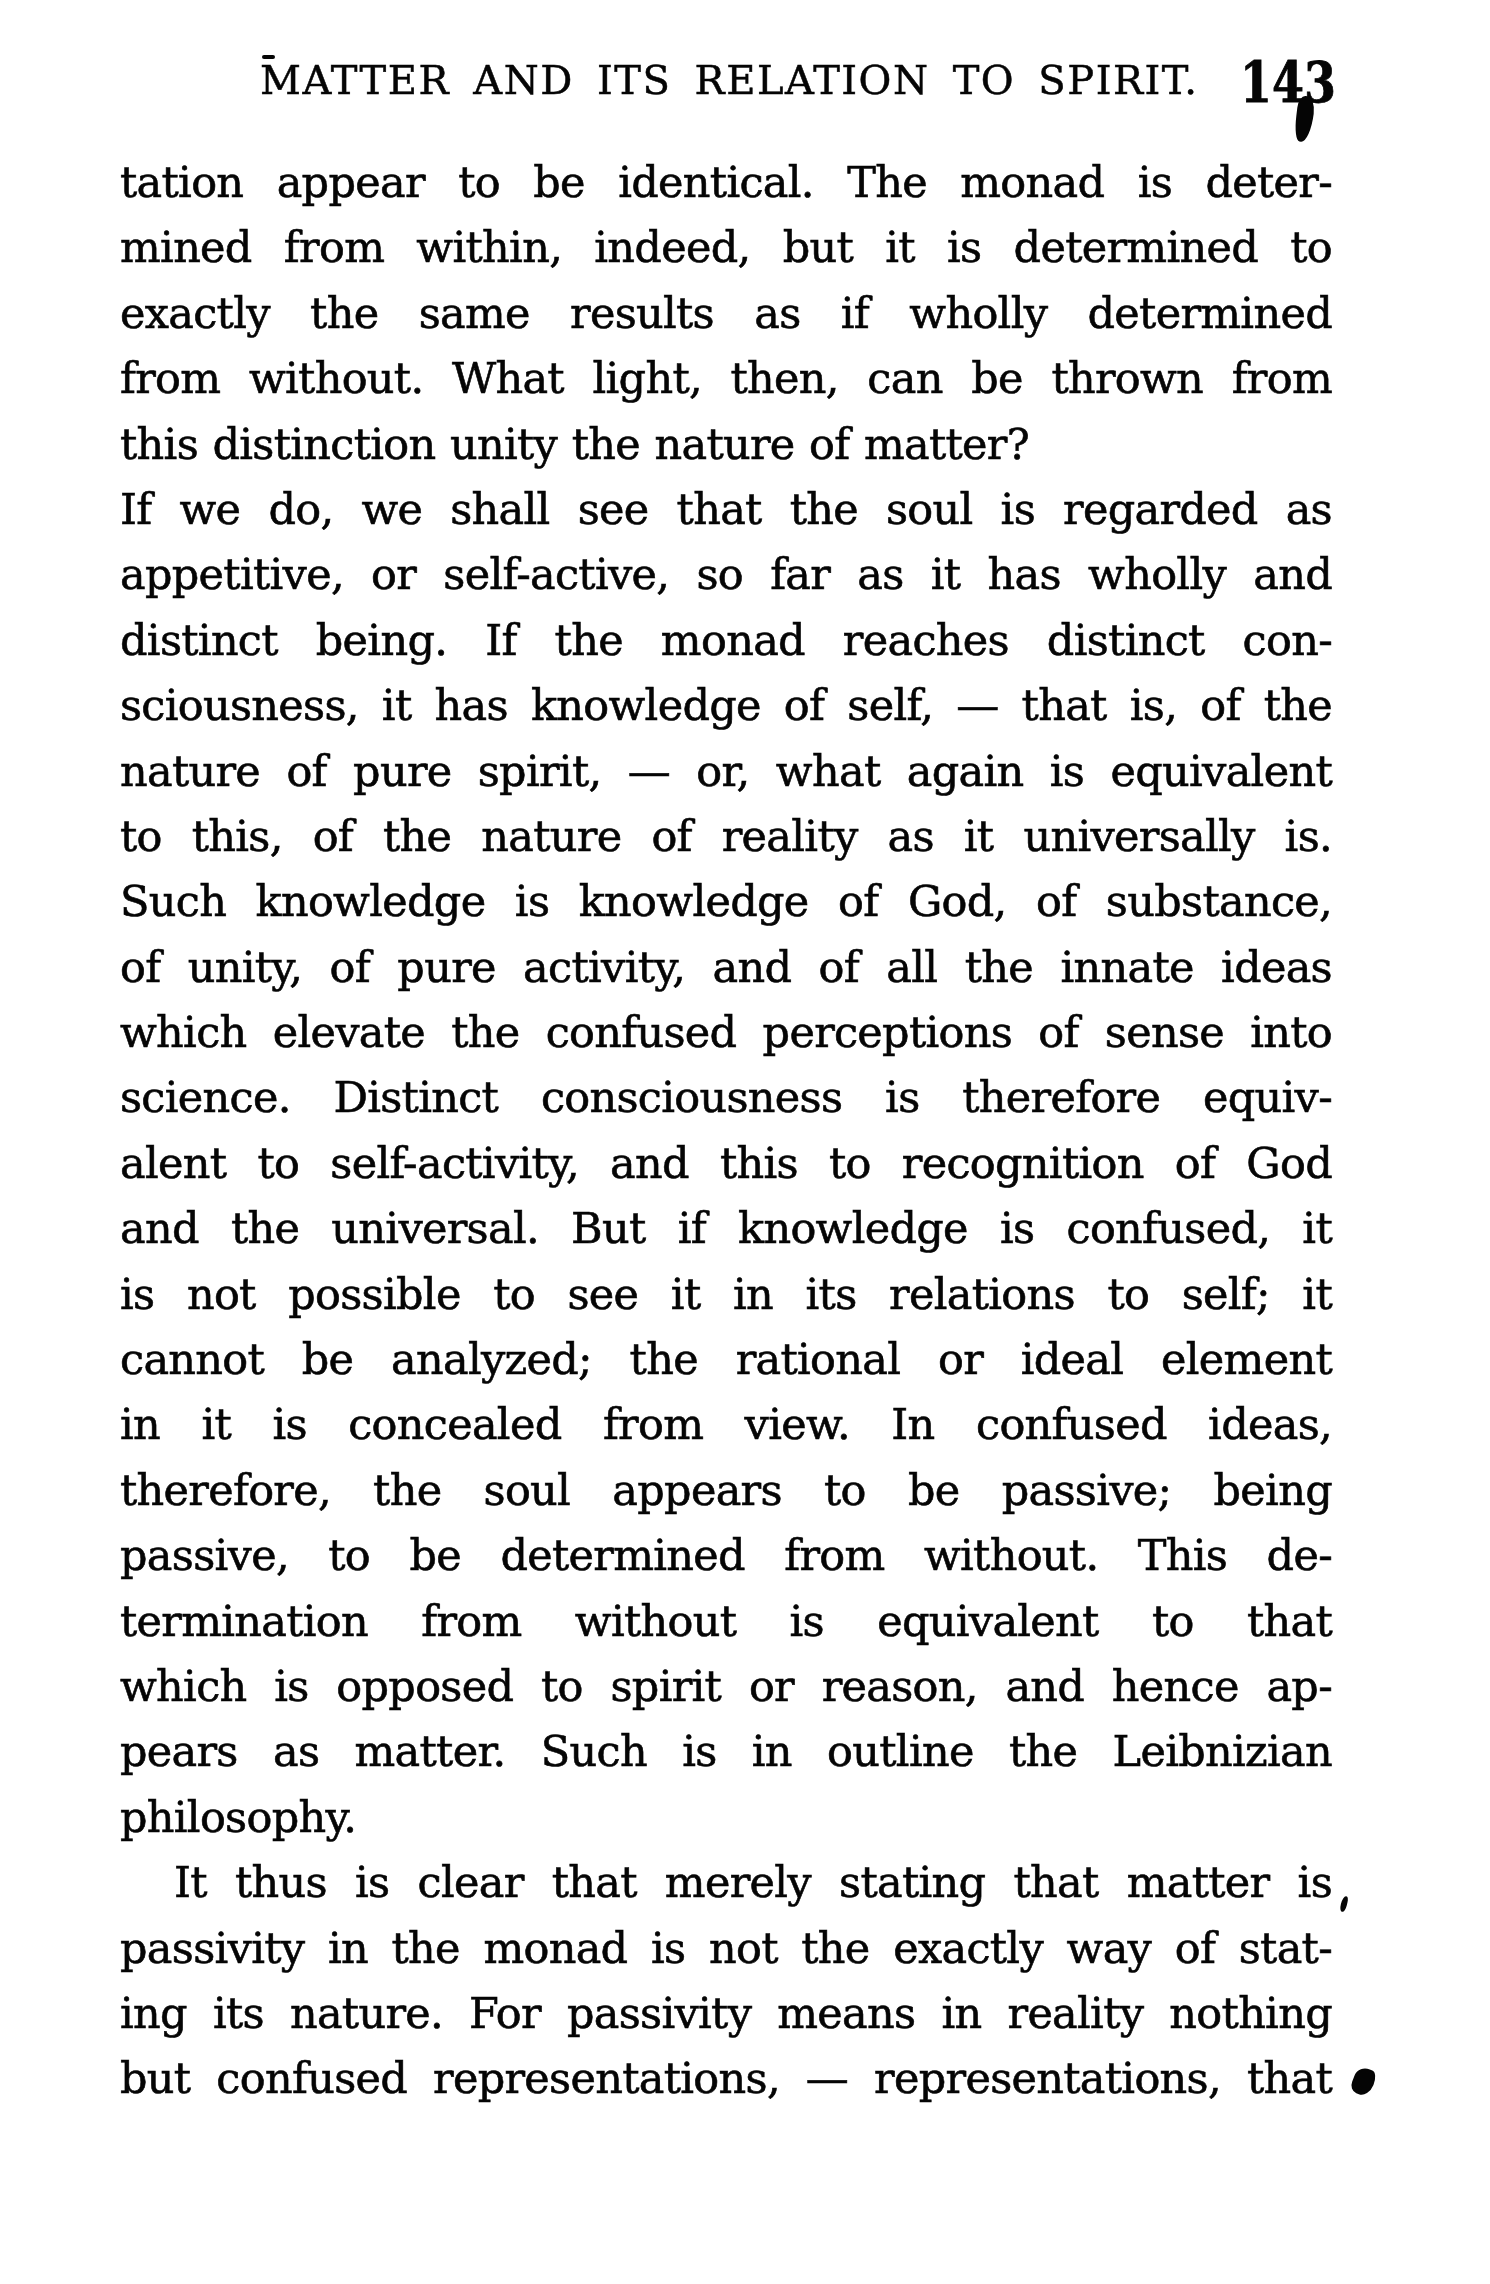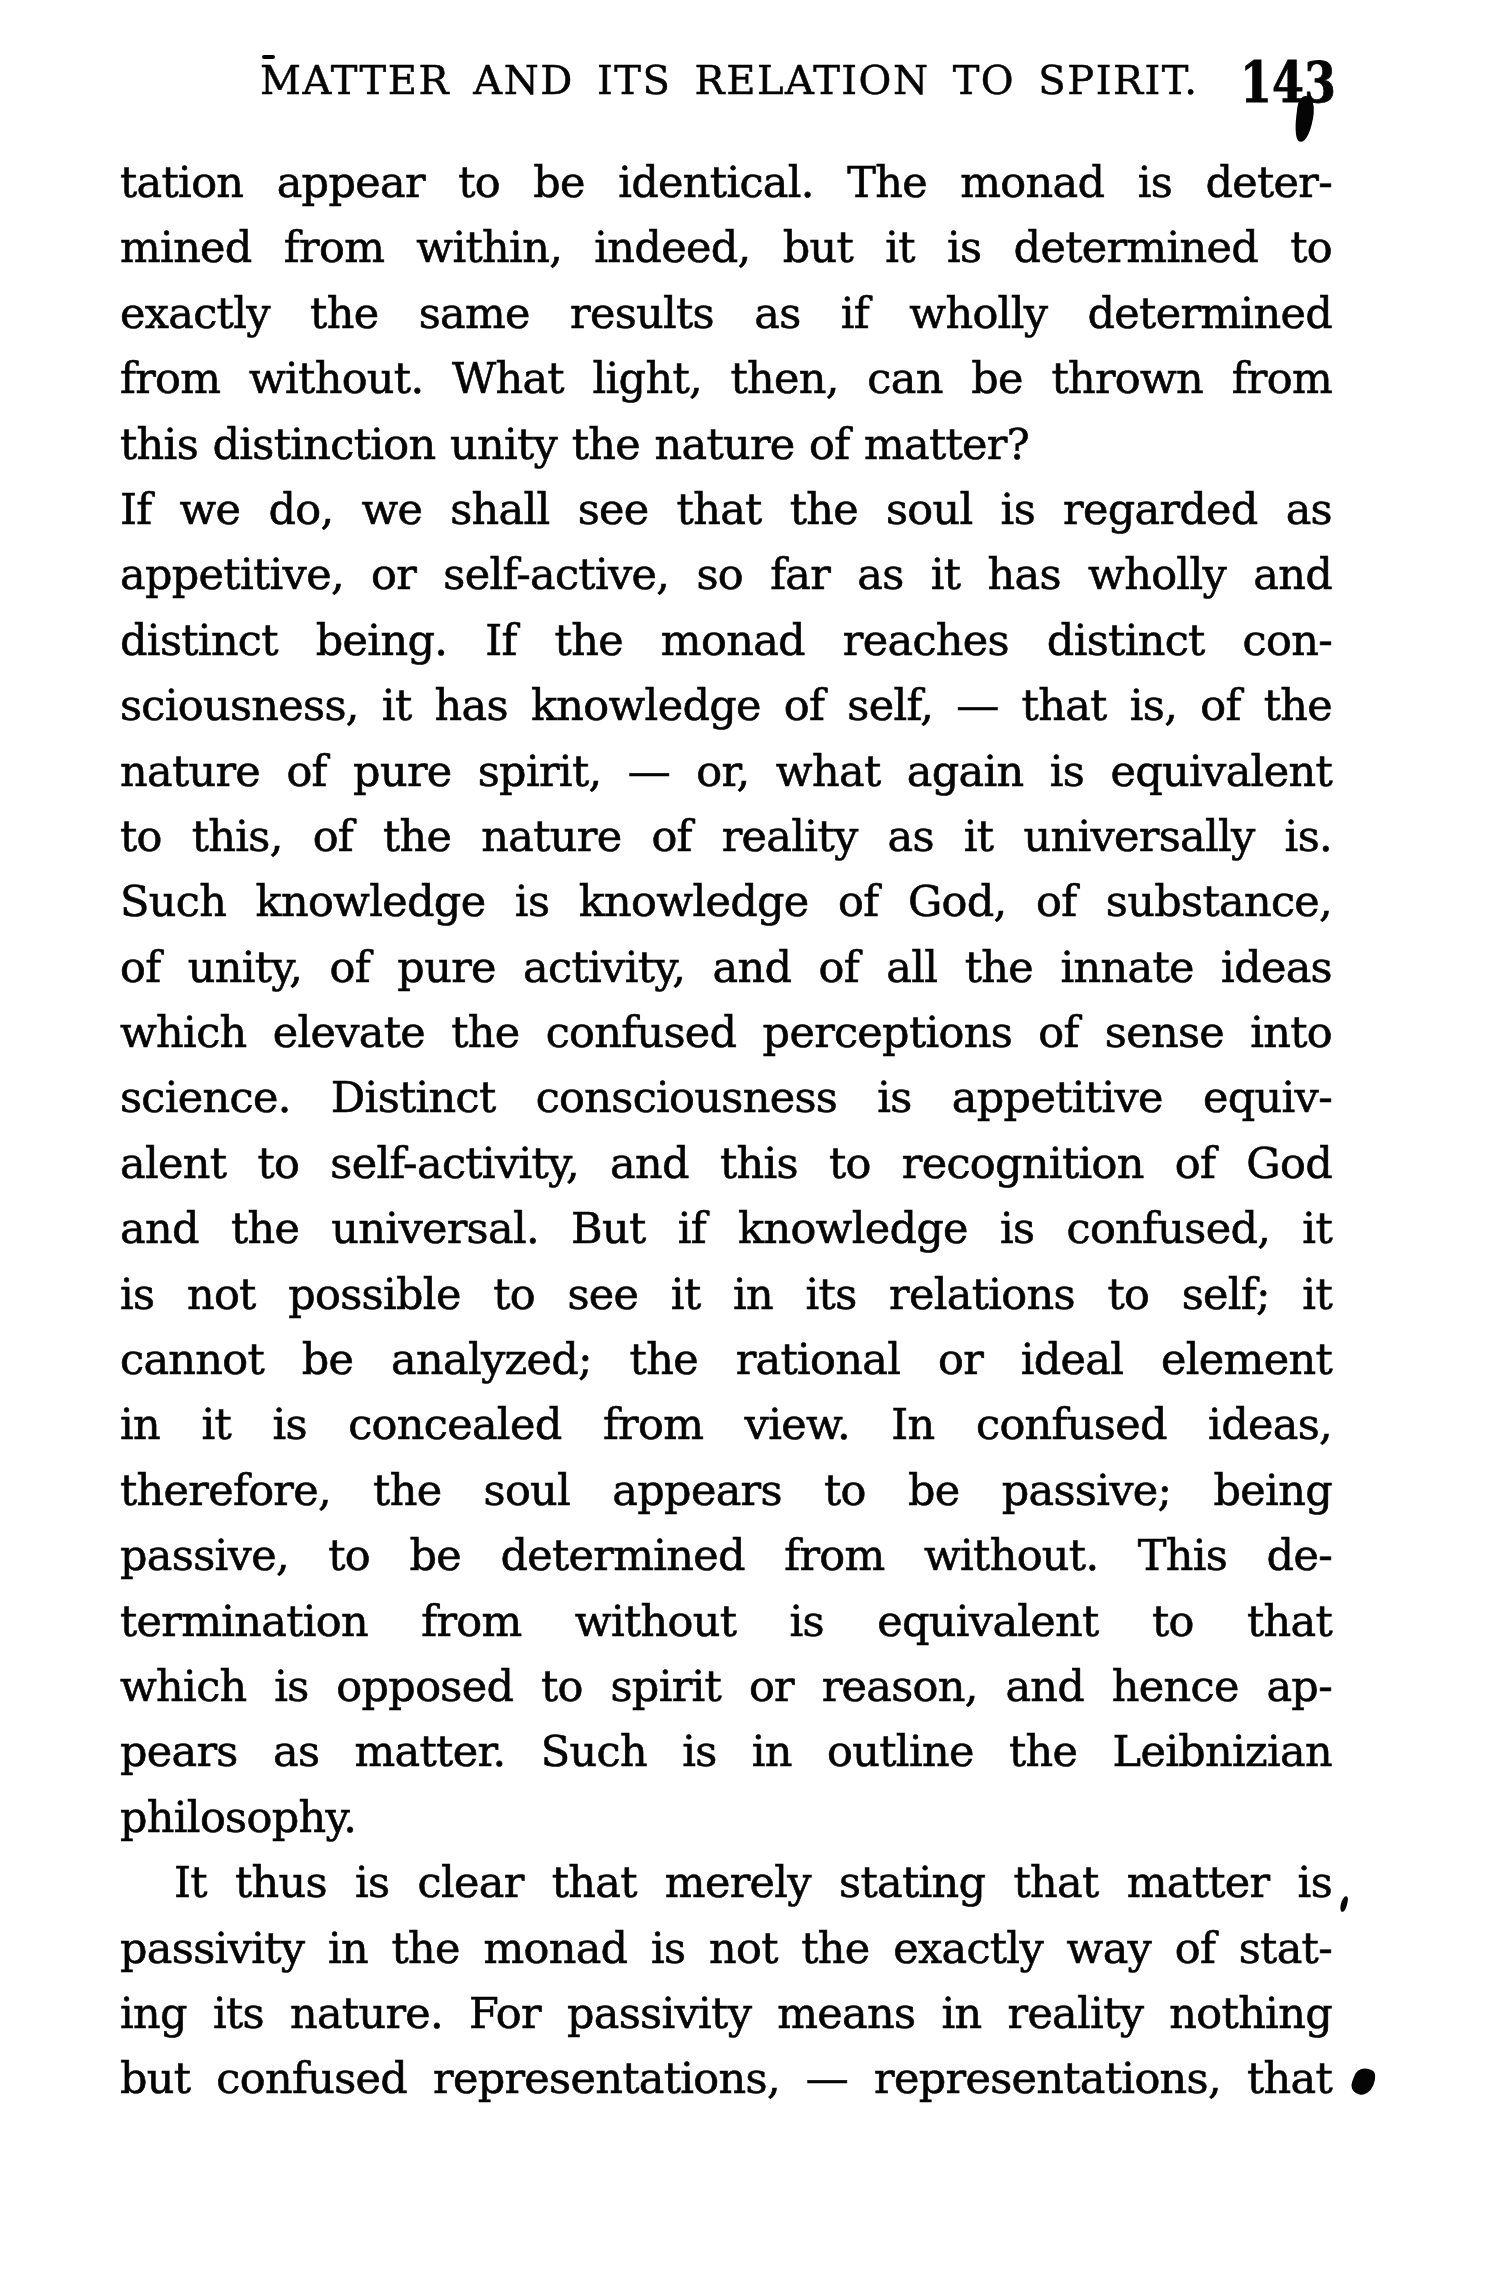--- a/index.html
+++ b/index.html
@@ -74,21 +74,21 @@
       <div class="line nojust">this distinction unity the nature of matter?</div>
       <div class="line">If we do, we shall see that the soul is regarded as</div>
       <div class="line">appetitive, or self-active, so far as it has wholly and</div>
       <div class="line">distinct being.  If the monad reaches distinct con-</div>
       <div class="line">sciousness, it has knowledge of self, — that is, of the</div>
       <div class="line">nature of pure spirit, — or, what again is equivalent</div>
       <div class="line">to this, of the nature of reality as it universally is.</div>
       <div class="line">Such knowledge is knowledge of God, of substance,</div>
       <div class="line">of unity, of pure activity, and of all the innate ideas</div>
       <div class="line">which elevate the confused perceptions of sense into</div>
-      <div class="line">science.  Distinct consciousness is appetitive equiv-</div>
+      <div class="line">science.  Distinct consciousness is therefore equiv-</div>
       <div class="line">alent to self-activity, and this to recognition of God</div>
       <div class="line">and the universal.  But if knowledge is confused, it</div>
       <div class="line">is not possible to see it in its relations to self; it</div>
       <div class="line">cannot be analyzed; the rational or ideal element</div>
       <div class="line">in it is concealed from view.  In confused ideas,</div>
       <div class="line">therefore, the soul appears to be passive; being</div>
       <div class="line">passive, to be determined from without.  This de-</div>
       <div class="line">termination from without is equivalent to that</div>
       <div class="line">which is opposed to spirit or reason, and hence ap-</div>
       <div class="line">pears as matter.  Such is in outline the Leibnizian</div>

